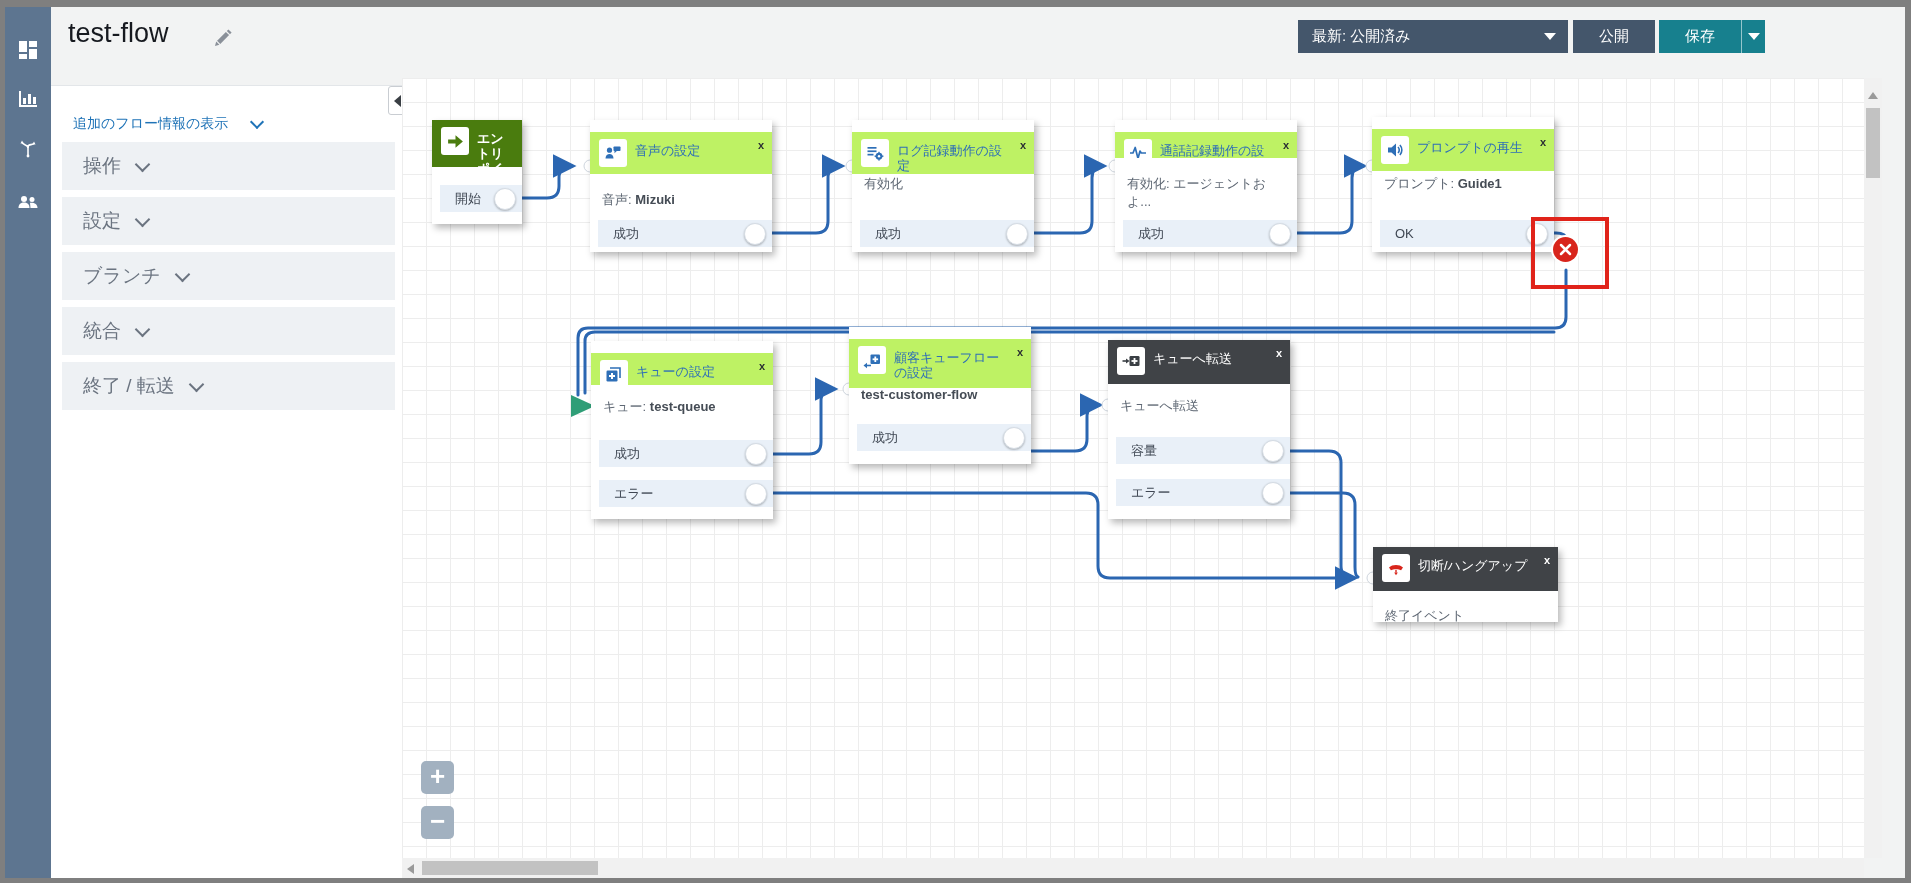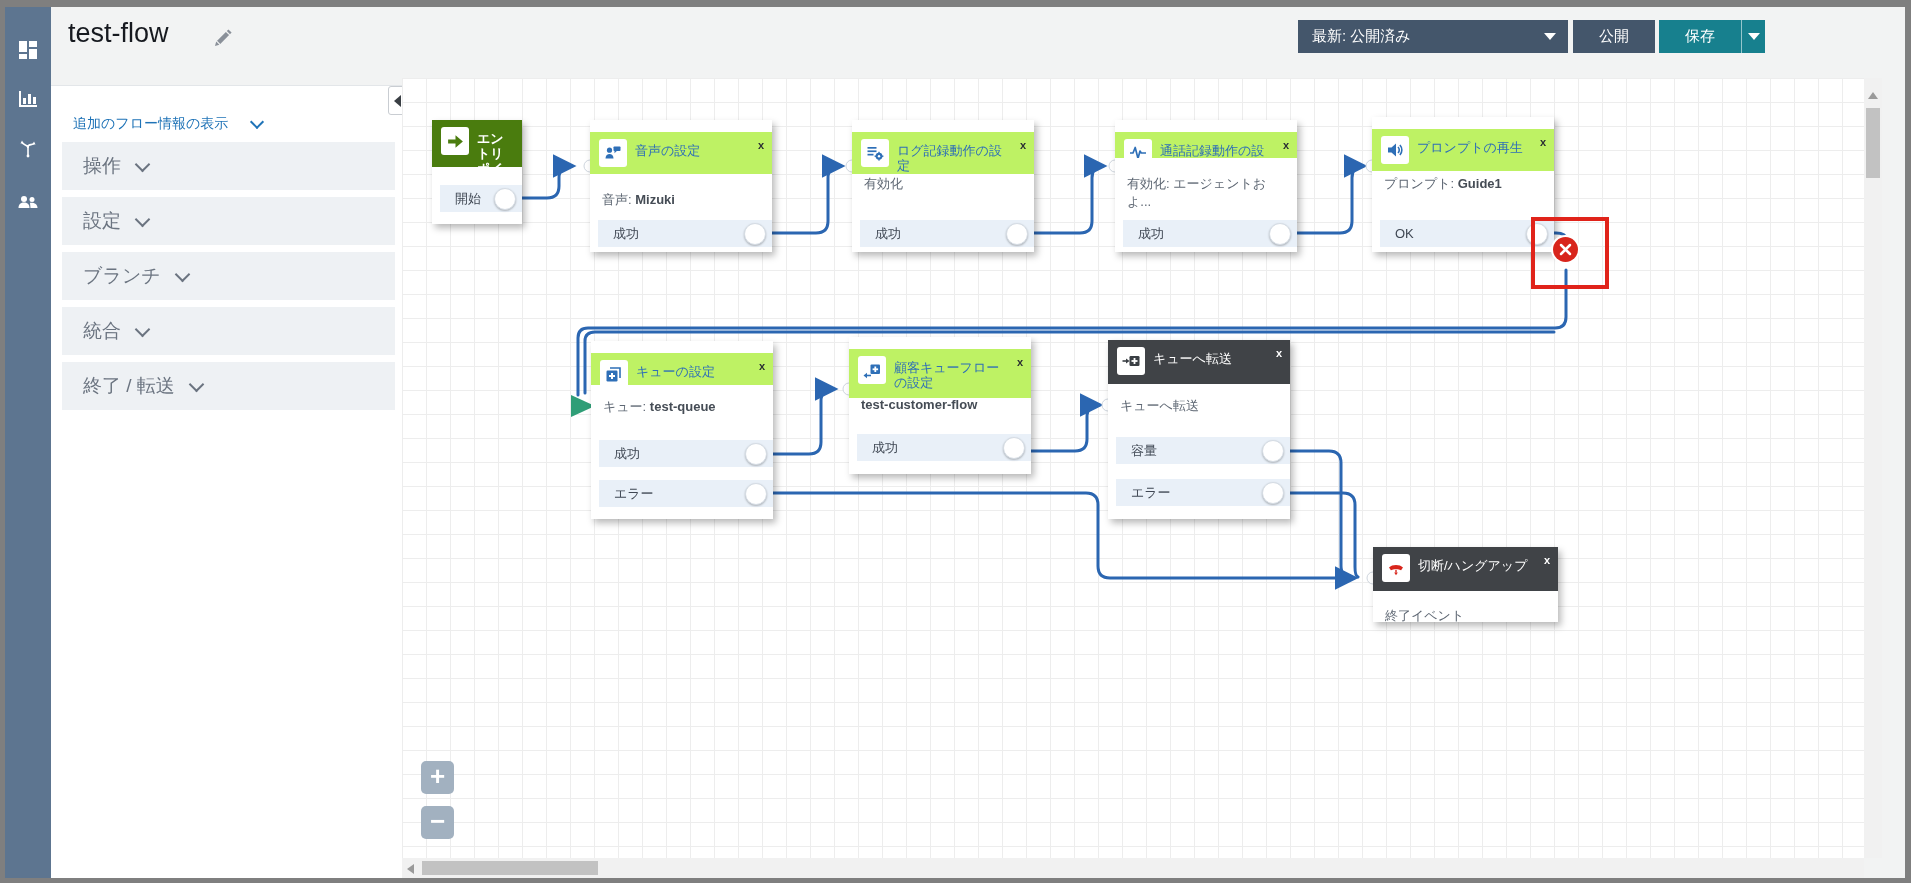--- a/index.html
+++ b/index.html
@@ -306,21 +306,21 @@
         <div class="ndetail" style="top: 57px;"><span>キュー: </span><b>test-queue</b></div>
         <div class="nrow" style="top: 99px;">
           <span class="rlabel">成功</span>
           <span class="port"></span>
         </div>
         <div class="nrow" style="top: 139px;">
           <span class="rlabel">エラー</span>
           <span class="port"></span>
         </div>
       </div>
-      <div class="node" style="left: 844px; top: 330px; width: 182px; height: 137px;">
+      <div class="node" style="left: 844px; top: 320px; width: 182px; height: 137px;">
         <div class="nh nh-light" style="height: 49px;">
           <span class="nicon">
             <svg viewBox="0 0 18 18" width="18" height="18">
               <rect x="7.5" y="3.5" width="9.5" height="9.5" rx="1" fill="#2e6fb7"></rect>
               <rect x="11.4" y="5.5" width="1.8" height="5.5" fill="#fff"></rect>
               <rect x="9.6" y="7.4" width="5.5" height="1.8" fill="#fff"></rect>
               <path d="M8 14.5 H3" stroke="#2e6fb7" stroke-width="1.6"></path>
               <polygon points="4,11.8 0.5,14.5 4,17.2" fill="#2e6fb7"></polygon>
             </svg>
           </span>

